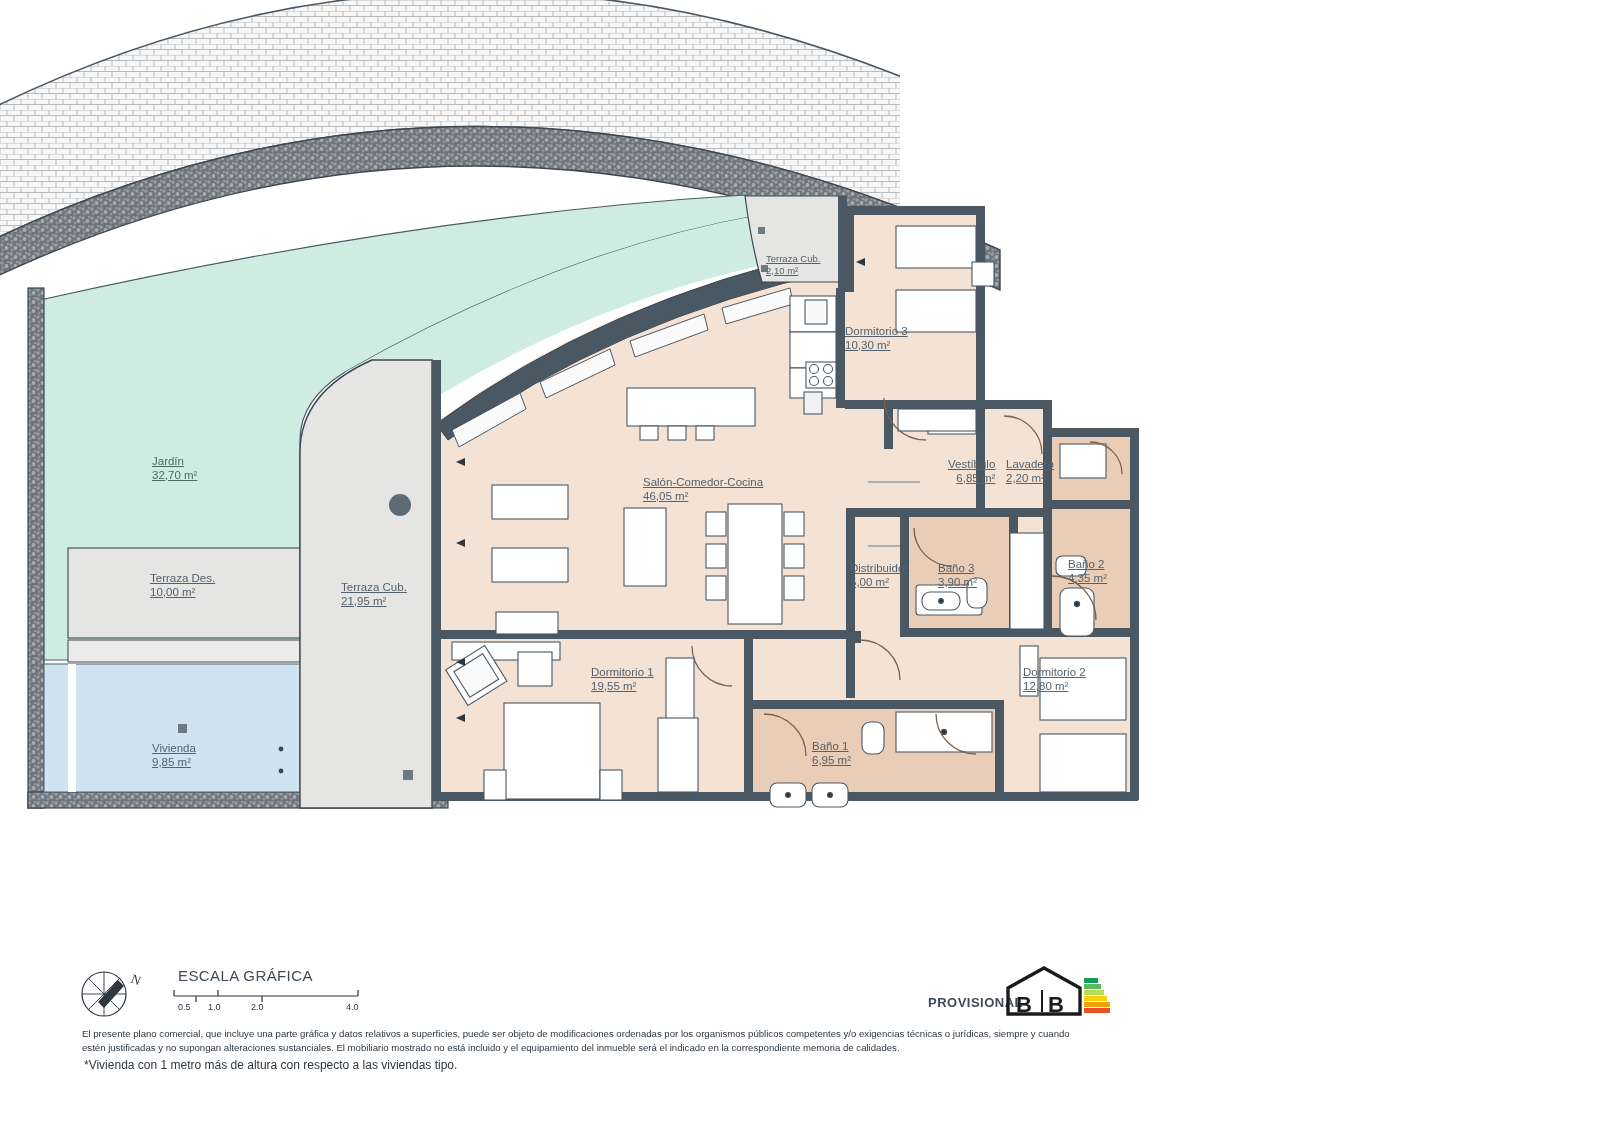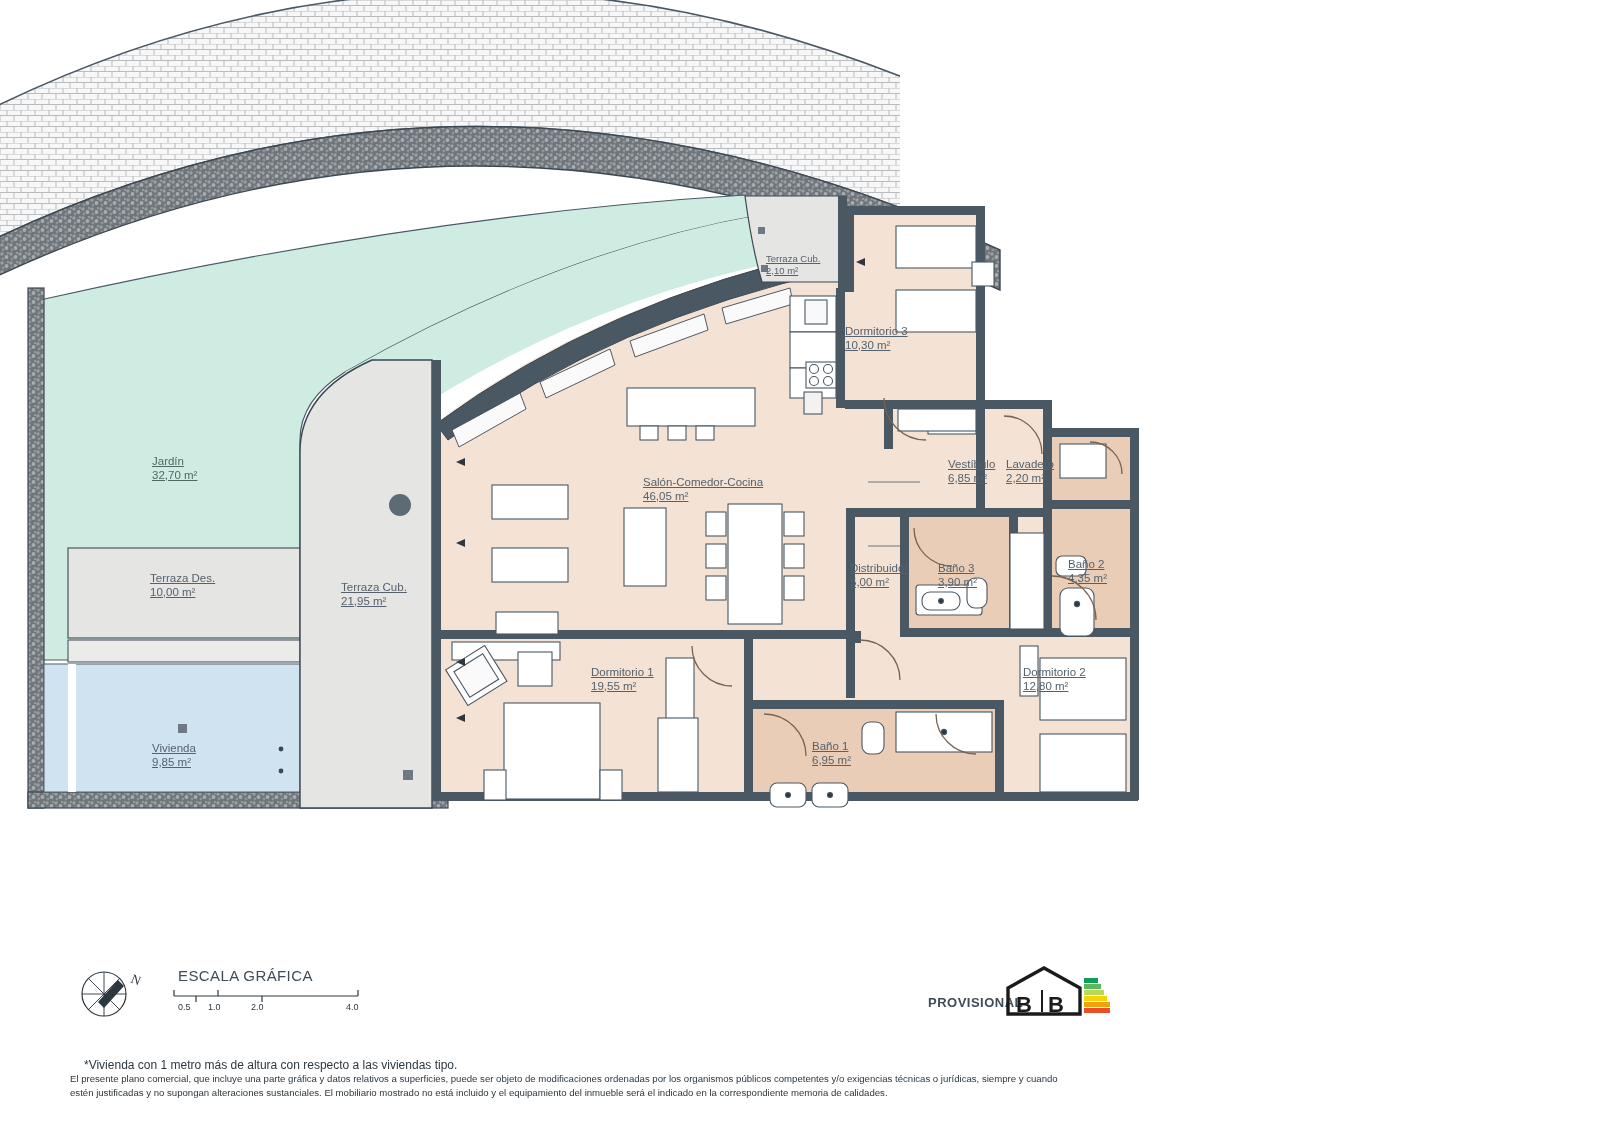--- a/index.html
+++ b/index.html
@@ -19,22 +19,22 @@
   
   #plan{position:absolute;left:0;top:0;width:1168px;height:900px;}
 
   
   #panel{position:absolute;left:1168px;top:0;width:432px;height:1126px;background:#fff;}
 
   
   .escala-t{position:absolute;left:178px;top:967px;font-size:15px;color:#3f4b57;letter-spacing:.4px;}
   .prov{position:absolute;left:928px;top:995px;font-size:13px;font-weight:bold;color:#3d4d5c;
         letter-spacing:.5px;}
-  .disc{position:absolute;left:70px;top:1027px;width:1010px;font-size:9.6px;line-height:14px;
-        color:#2c3740;margin-top:45px;}
+  .disc{position:absolute;left:82px;top:1027px;width:1010px;font-size:9.6px;line-height:14px;
+        color:#2c3740;}
   .disc2{position:absolute;left:84px;top:1058px;font-size:12px;color:#2c3740;}
 
   
   .rlab{position:absolute;font-size:11.5px;line-height:13.5px;color:#55626d;
         white-space:nowrap;text-decoration:underline;}
   .rlab.sm{font-size:9.5px;line-height:11.5px;}
 </style>
 </head>
 <body>
 
@@ -283,21 +283,21 @@
         <div>2,10 m²</div>
       </div>
       <div class="rlab nosel" style="left: 845px; top: 297px; color: rgb(85, 98, 109); margin-top: 28px;">
         <div>Dormitorio 3</div>
         <div>10,30 m²</div>
       </div>
       <div class="rlab nosel" style="left: 643px; top: 476px; color: rgb(85, 98, 109);">
         <div>Salón-Comedor-Cocina</div>
         <div>46,05 m²</div>
       </div>
-      <div class="rlab nosel" style="left: 948px; top: 458px; color: rgb(85, 98, 109);">
+      <div class="rlab nosel" style="left: 948px; top: 458px; color: rgb(85, 98, 109); text-align: right;">
         <div>Vestíbulo</div>
         <div>6,85 m²</div>
       </div>
       <div class="rlab nosel" style="left: 1006px; top: 458px; color: rgb(85, 98, 109);">
         <div>Lavadero</div>
         <div>2,20 m²</div>
       </div>
       <div class="rlab nosel" style="left: 850px; top: 562px; color: rgb(85, 98, 109);">
         <div>Distribuidor</div>
         <div>5,00 m²</div>

